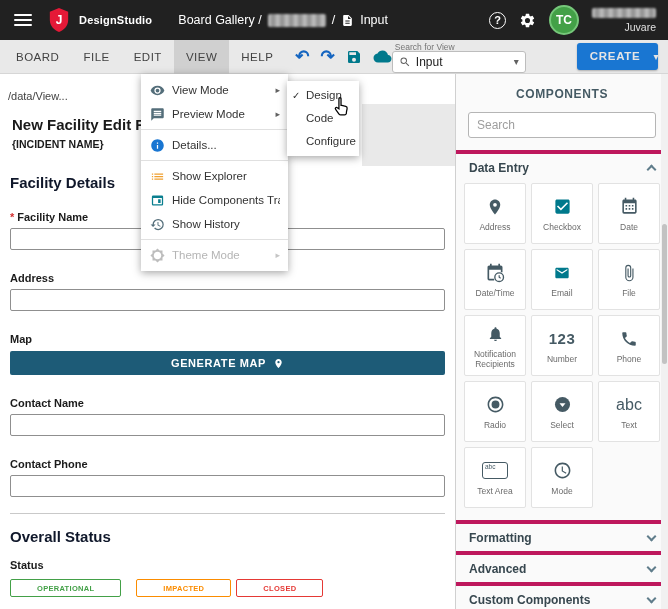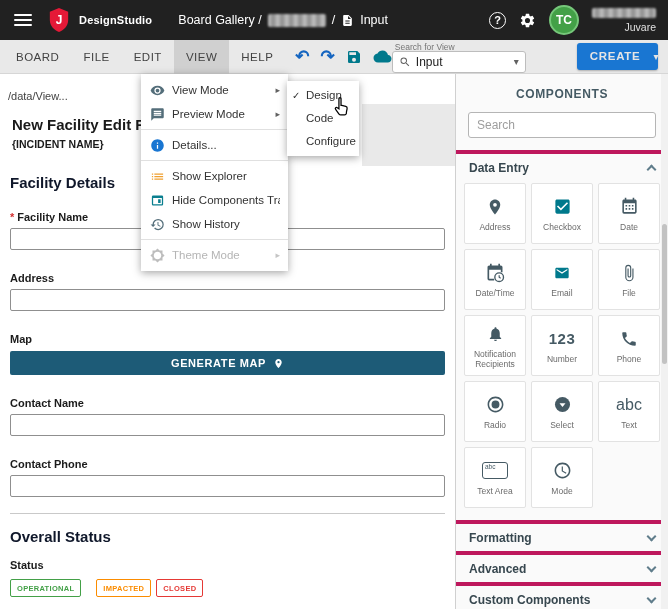--- a/index.html
+++ b/index.html
@@ -68,21 +68,21 @@
   .fgroup { margin-top:22px; }
   .fgroup.first { margin-top:20px; }
   .flabel { font-size:11px; font-weight:bold; color:#1b1b1b; }
   .req { color:#d32f2f; margin-right:3px; }
   .finput { display:block; width:100%; height:22px; border:1px solid #8f8f8f; border-radius:2px; margin-top:5px; padding:0 6px; font:12px "Liberation Sans",sans-serif; background:#fff; }
   .gen-map { width:100%; height:24px; margin-top:6px; background:#1d5b77; border:none; border-radius:2px; color:#fff; font:bold 11px "Liberation Sans",sans-serif; letter-spacing:.6px; display:flex; align-items:center; justify-content:center; gap:7px; cursor:pointer; }
   .divider { border-top:1px solid #c9c9c9; margin-top:16px; }
   .sec2 { margin-top:14px; }
   .status-label { margin-top:14px; }
   .chips { margin-top:8px; display:flex; gap:5px; }
-  .chip { font-size:7.5px; font-weight:bold; letter-spacing:.3px; padding:4px 6px 3px; border:1px solid; border-radius:2px; background:#fff; cursor:pointer; }
+  .chip { font-size:7.5px; font-weight:bold; letter-spacing:.3px; padding:4px 26px 3px; border:1px solid; border-radius:2px; background:#fff; cursor:pointer; }
   .chip-op { color:#43a047; border-color:#43a047; }
   .chip-imp { color:#fb8c00; border-color:#fb8c00;margin-left:10px; }
   .chip-cl { color:#e53935; border-color:#e53935; }
 
   
   .components { position:absolute; left:455px; top:74px; width:213px; height:535px; background:#fafafa; border-left:1px solid #d0d0d0; overflow:hidden; z-index:2; }
   .comp-title { text-align:center; font-size:12px; font-weight:bold; color:#455a64; letter-spacing:.6px; margin-top:13px; height:15px; }
   .comp-search { margin:10px 12px 12px; }
   .comp-search input { width:100%; height:26px; border:1px solid #b5b5b5; border-radius:3px; padding:0 8px; font:12px "Liberation Sans",sans-serif; background:#fff; }
   .comp-search input::placeholder { color:#9e9e9e; }

